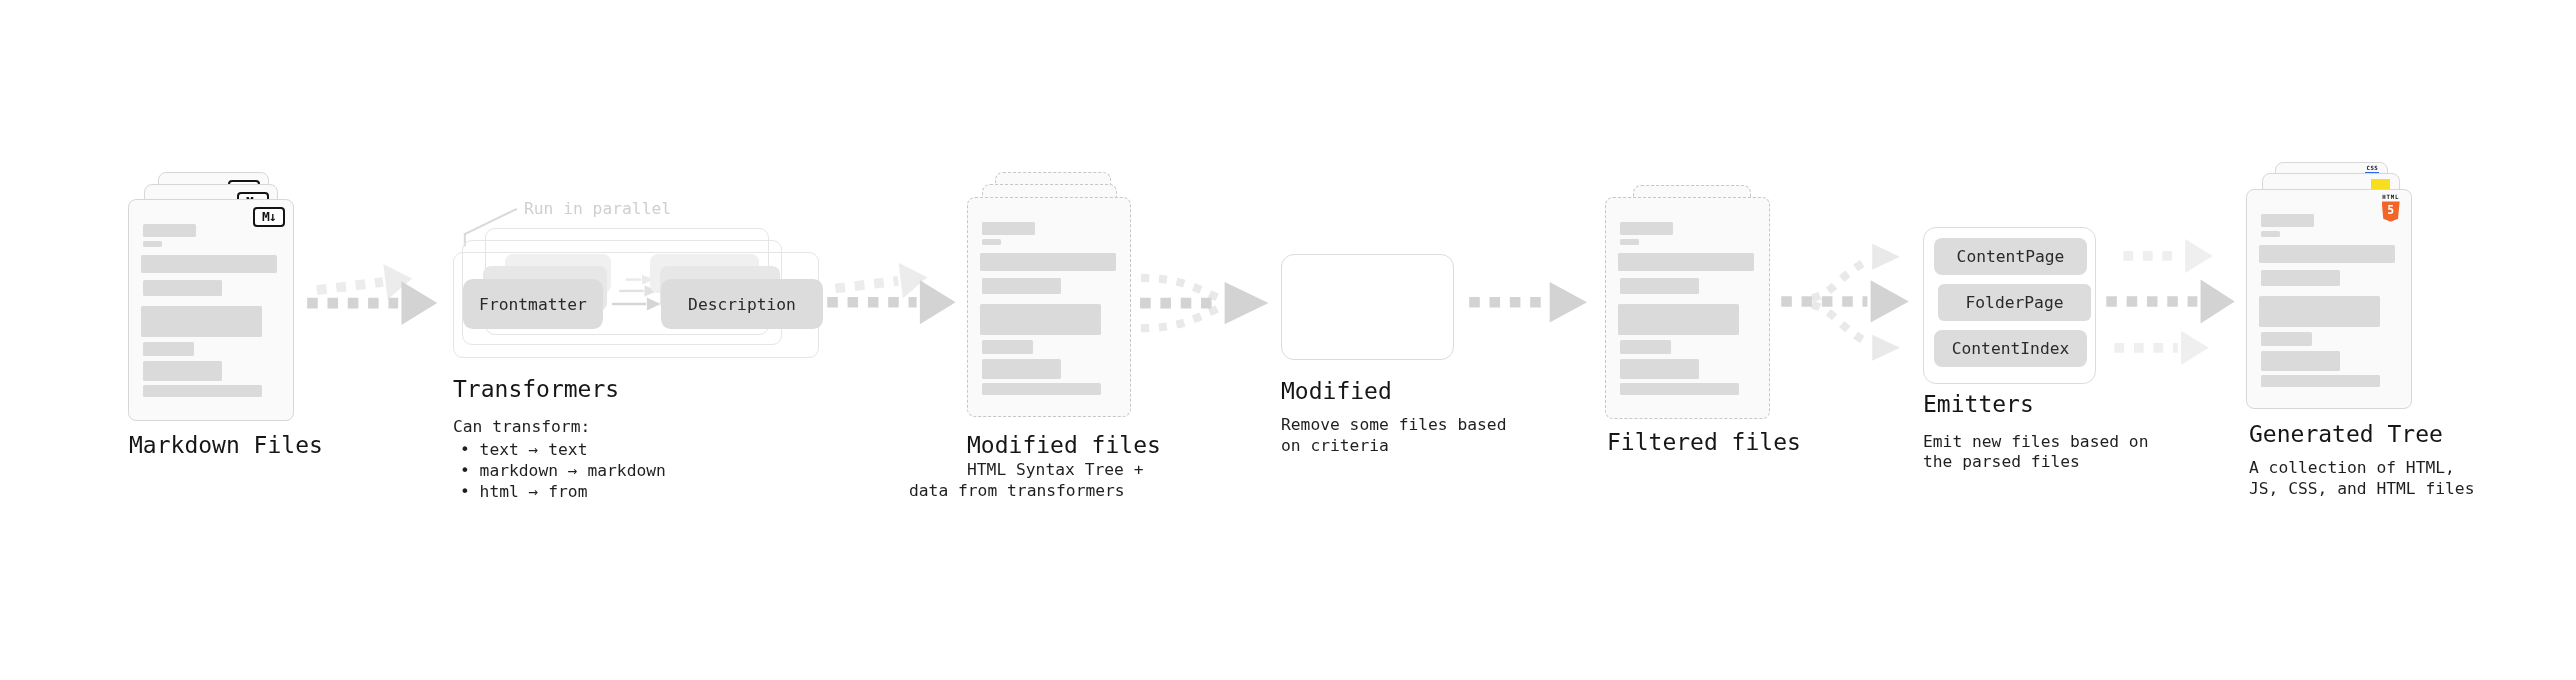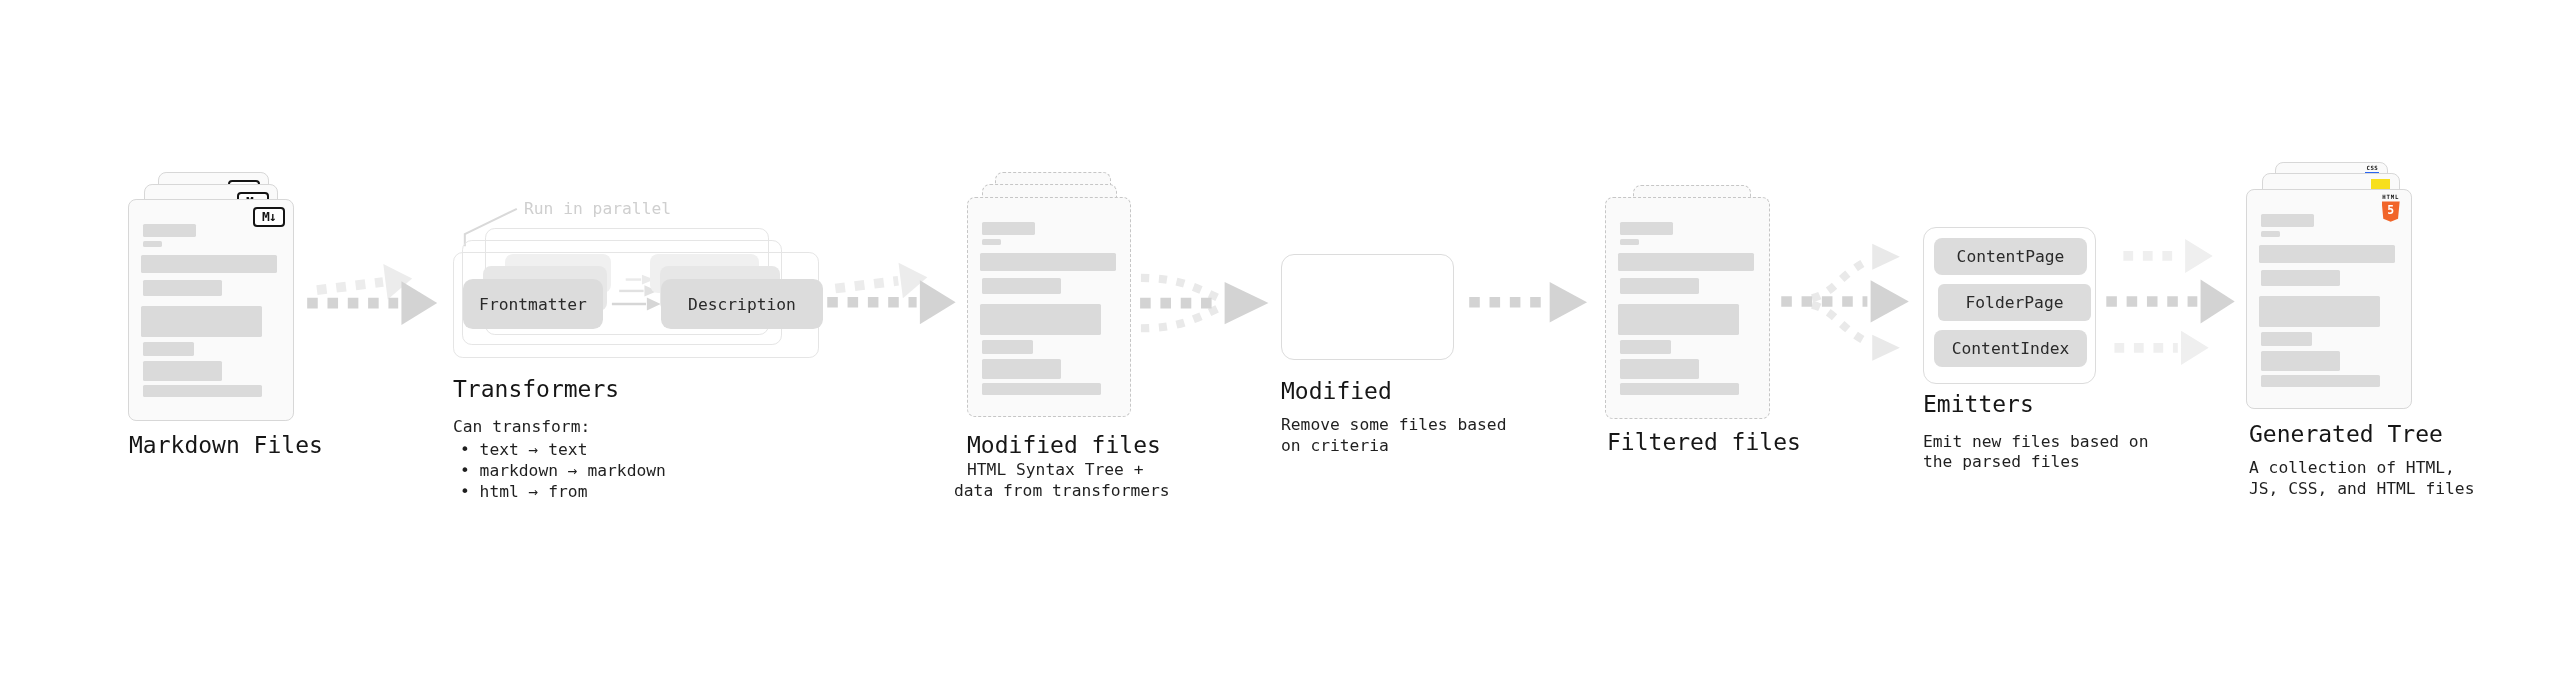--- a/index.html
+++ b/index.html
@@ -168,21 +168,21 @@
     <div class="bar b2"></div>
     <div class="bar b3"></div>
     <div class="bar b4"></div>
     <div class="bar b5"></div>
     <div class="bar b6"></div>
     <div class="bar b7"></div>
     <div class="bar b8"></div>
   </div>
   <div class="stage-label" style="left:967px;top:432px">Modified files</div>
   <div class="stage-desc" style="left:967px;top:460px">HTML Syntax Tree +</div>
-  <div class="stage-desc" style="left:954px;top:481px">data from transformers</div>
+  <div class="stage-desc" style="left:909px;top:481px">data from transformers</div>
 
   <div class="panel" style="left:1281px;top:254px;width:173px;height:106px"></div>
   <div class="stage-label" style="left:1281px;top:378px">Modified</div>
   <div class="stage-desc" style="left:1281px;top:415px">Remove some files based</div>
   <div class="stage-desc" style="left:1281px;top:436px">on criteria</div>
 
   <div class="card dashed" style="left:1633px;top:185px;width:118px;height:222px"></div>
   <div class="card dashed" style="left:1605px;top:197px;width:165px;height:222px">
     <div class="bar b1"></div>
     <div class="bar b2"></div>

